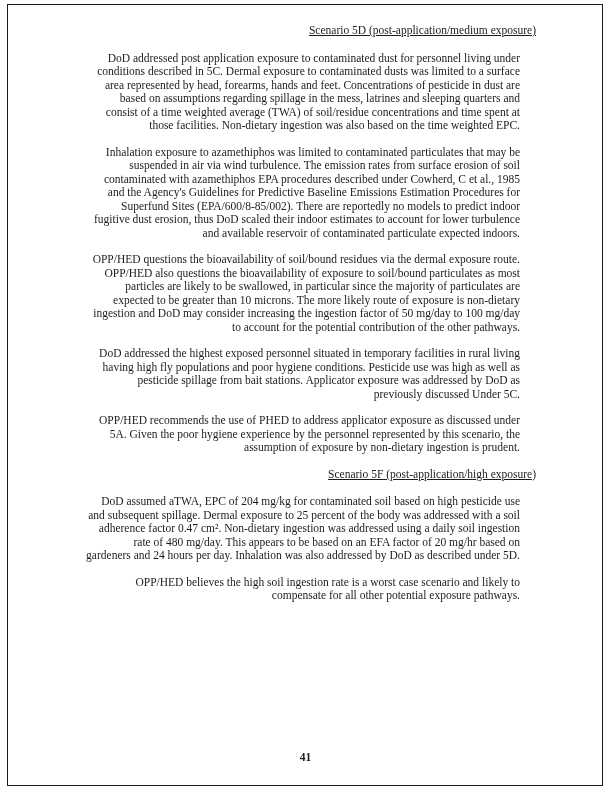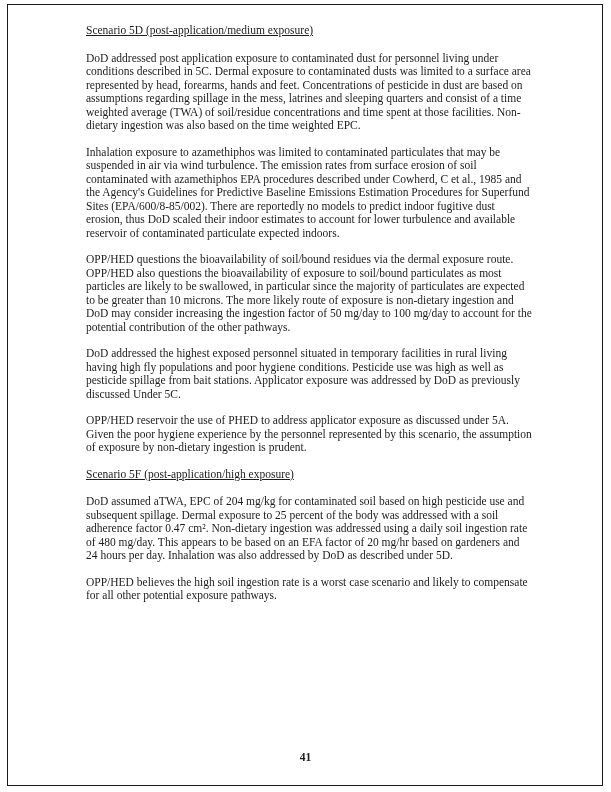--- a/index.html
+++ b/index.html
@@ -33,31 +33,31 @@
   }
   .content {
     position: absolute;
     left: 86px;
     top: 24px;
     width: 450px;
     font-family: "Liberation Serif", "DejaVu Serif", serif;
     font-size: 11.5px;
     line-height: 13.5px;
     color: #1c1c1c;
-    text-align: left;
+    text-align: right;
   }
   .section-heading {
     text-decoration: underline;
     margin: 0 0 14px 0;
   }
   .section {
     margin-bottom: 10px;
   }
   .para {
-    margin: 0 4px 13px 0;
+    margin: 0 16px 13px 0;
   }
   .page-number {
     position: absolute;
     left: 0;
     top: 751px;
     width: 611px;
     text-align: center;
     font-family: "Liberation Serif", "DejaVu Serif", serif;
     font-size: 11.5px;
     font-weight: bold;
@@ -74,21 +74,21 @@
 
     <div class="section">
       <div class="section-heading">Scenario 5D (post-application/medium exposure)</div>
       <p class="para">DoD addressed post application exposure to contaminated dust for personnel living under conditions described in 5C.  Dermal exposure to contaminated dusts was limited to a surface area represented by head, forearms, hands and feet.  Concentrations of pesticide in dust are based on assumptions regarding spillage in the mess, latrines and sleeping quarters and consist of a time weighted average (TWA) of soil/residue concentrations and time spent at those facilities.  Non-dietary ingestion was also based on the time weighted EPC.</p>
       <p class="para">Inhalation exposure to azamethiphos was limited to contaminated particulates that may be suspended in air via wind turbulence.  The emission rates from surface erosion of soil contaminated with azamethiphos EPA procedures described under Cowherd, C et al., 1985 and the Agency's Guidelines for Predictive Baseline Emissions Estimation Procedures for Superfund Sites (EPA/600/8-85/002).  There are reportedly no models to predict indoor fugitive dust erosion, thus DoD scaled their indoor estimates to account for lower turbulence and available reservoir of contaminated particulate expected indoors.</p>
       <p class="para">OPP/HED questions the bioavailability of soil/bound residues via the dermal exposure route.  OPP/HED also questions the bioavailability of exposure to soil/bound particulates as most particles are likely to be swallowed, in particular since the majority of particulates are expected to be greater than 10 microns.  The more likely route of exposure is non-dietary ingestion and DoD may consider increasing the ingestion factor of 50 mg/day to 100 mg/day to account for the potential contribution of the other pathways.</p>
     </div>
 
     <div class="section">
       <p class="para">DoD addressed the highest exposed personnel situated in temporary facilities in rural living having high fly populations and poor hygiene conditions.  Pesticide use was high as well as pesticide spillage from bait stations.  Applicator exposure was addressed by DoD as previously discussed Under 5C.</p>
-      <p class="para">OPP/HED reservoir the use of PHED to address applicator exposure as discussed under 5A.  Given the poor hygiene experience by the personnel represented by this scenario, the assumption of exposure by non-dietary ingestion is prudent.</p>
+      <p class="para">OPP/HED recommends the use of PHED to address applicator exposure as discussed under 5A.  Given the poor hygiene experience by the personnel represented by this scenario, the assumption of exposure by non-dietary ingestion is prudent.</p>
     </div>
 
     <div class="section">
       <div class="section-heading">Scenario 5F (post-application/high exposure)</div>
       <p class="para">DoD assumed aTWA, EPC of 204 mg/kg for contaminated soil based on high pesticide use and subsequent spillage.  Dermal exposure to 25 percent of the body was addressed with a soil adherence factor 0.47 cm².  Non-dietary ingestion was addressed using a daily soil ingestion rate of 480 mg/day.  This appears to be based on an EFA factor of 20 mg/hr based on gardeners and 24 hours per day.  Inhalation was also addressed by DoD as described under 5D.</p>
       <p class="para">OPP/HED believes the high soil ingestion rate is a worst case scenario and likely to compensate for all other potential exposure pathways.</p>
     </div>
 
   </div>
 

